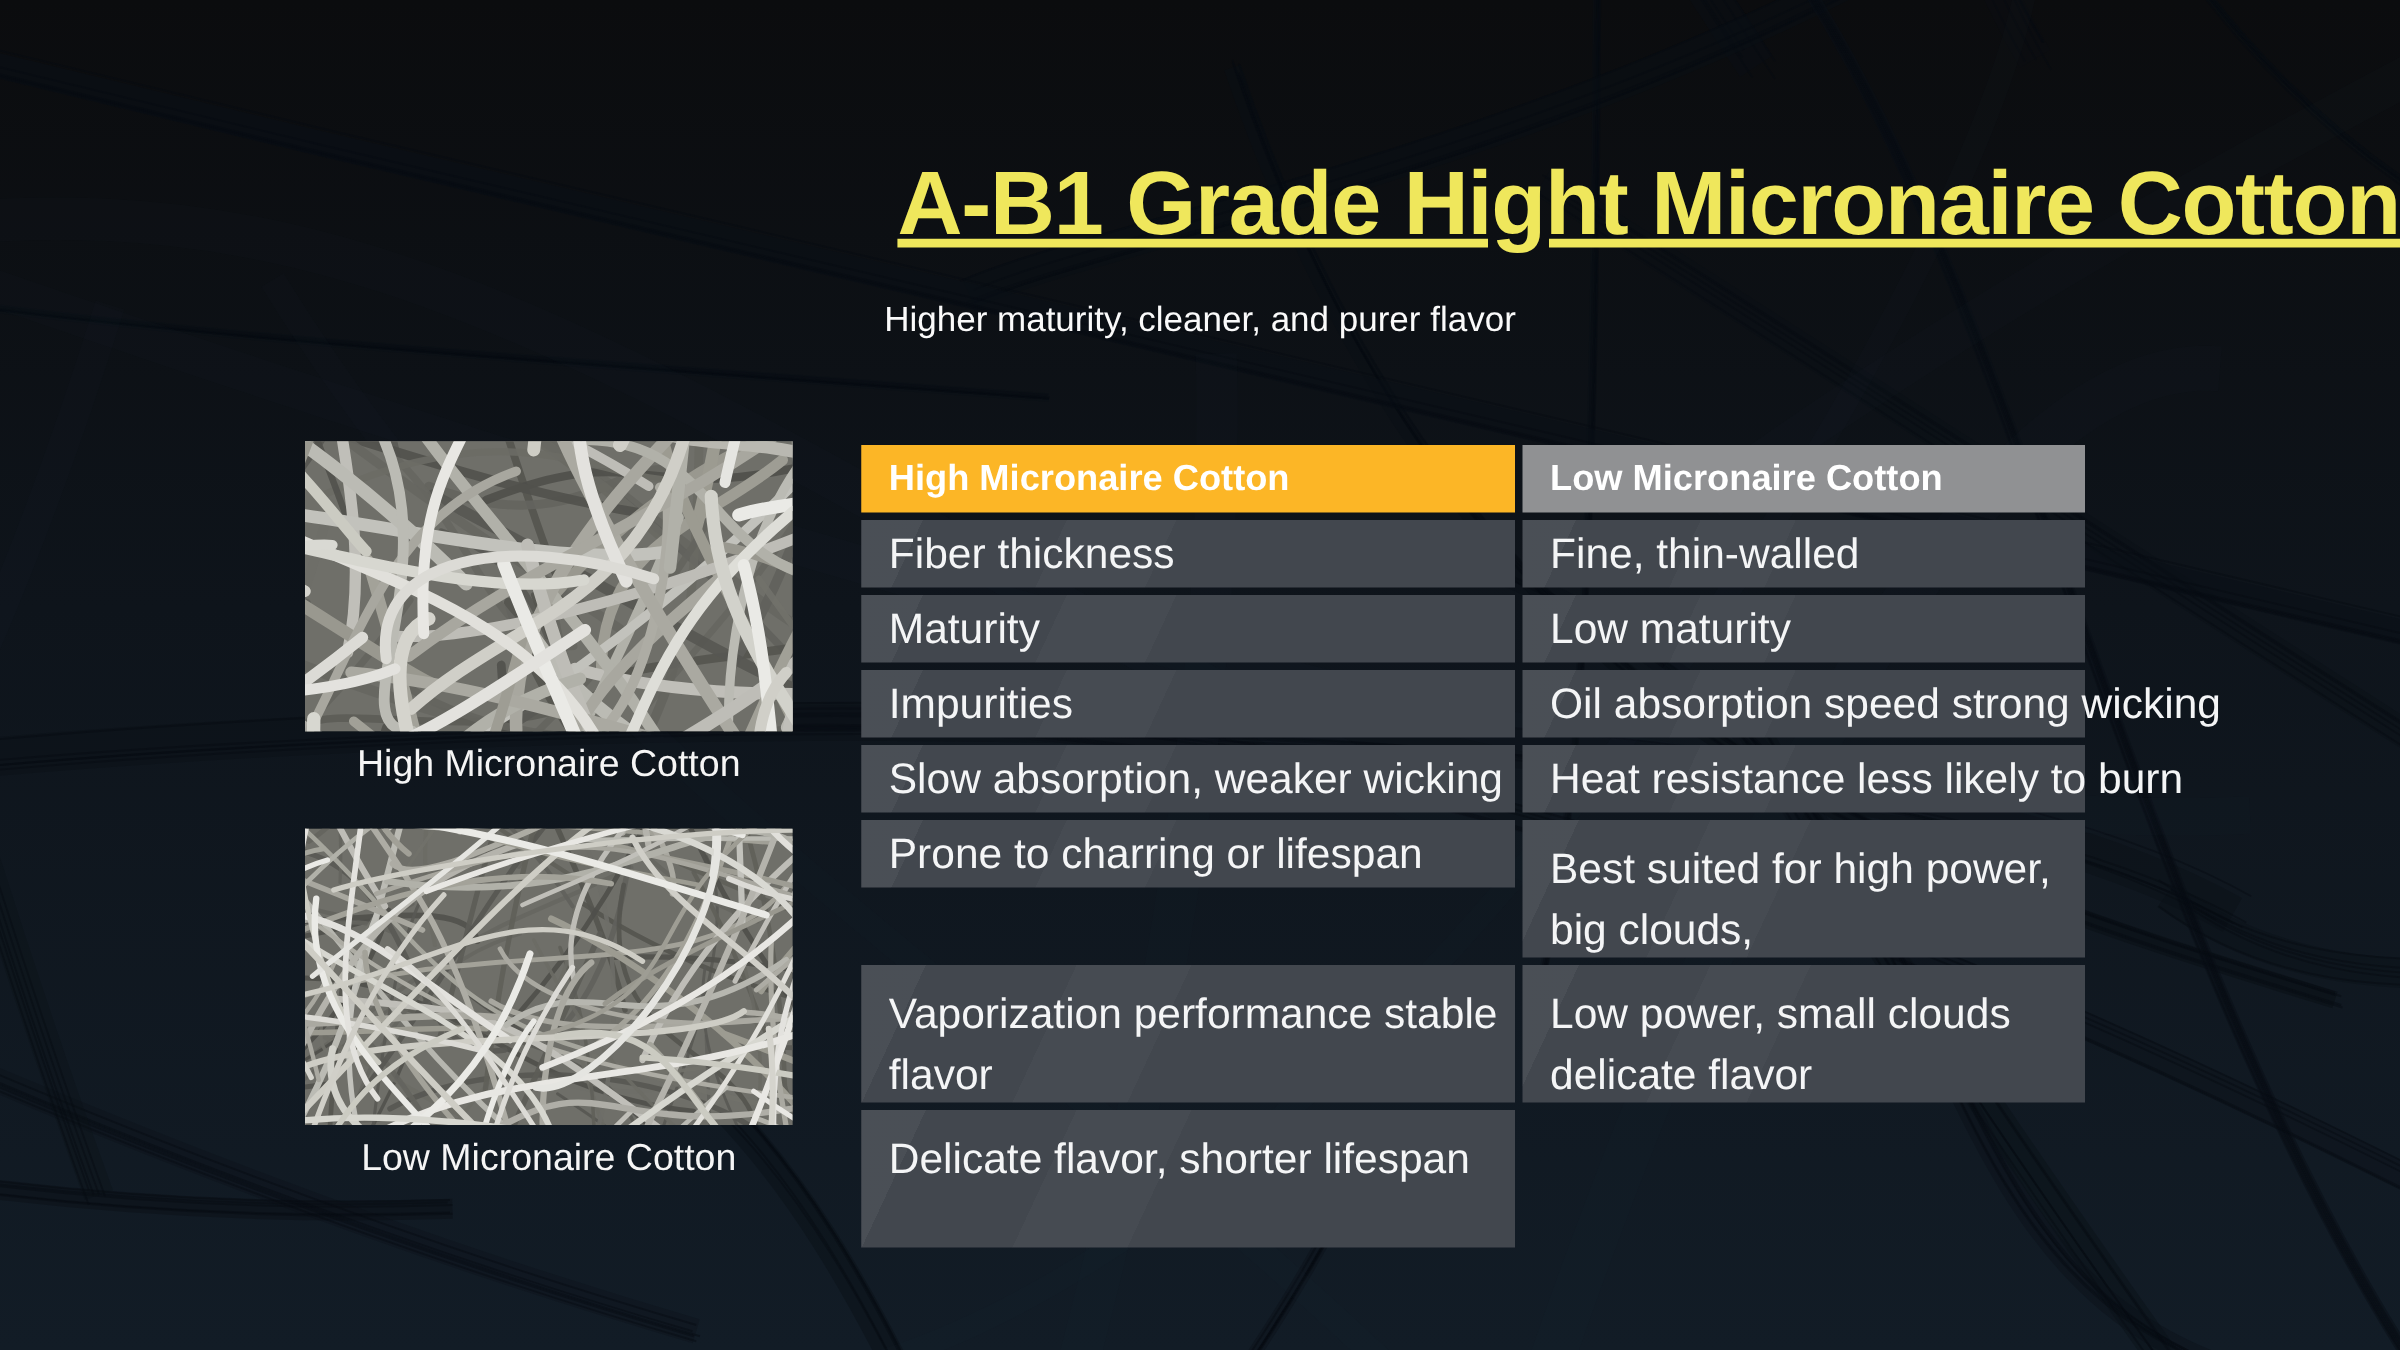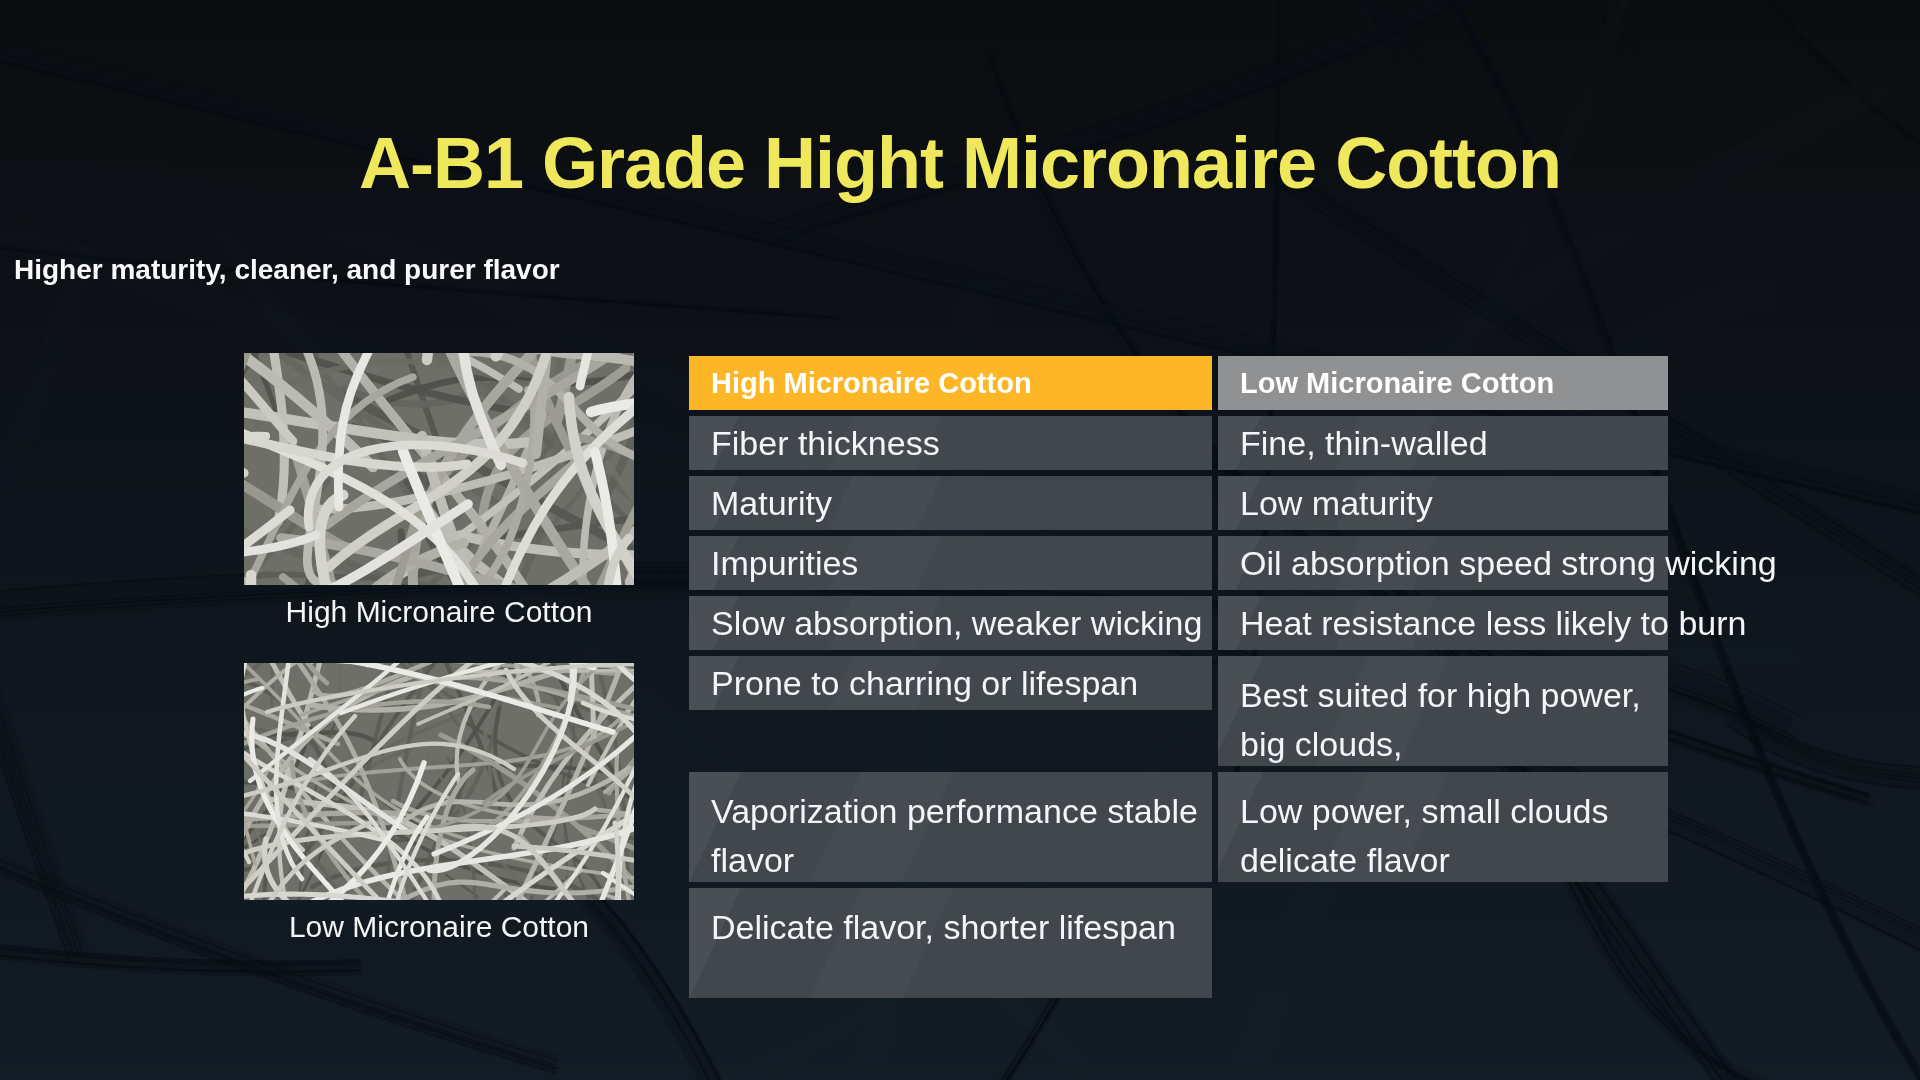--- a/index.html
+++ b/index.html
@@ -12,24 +12,24 @@
     --text-light:#F4F5F6;
   }
   html,body{margin:0;padding:0;background:#000;}
   body{width:1920px;height:1080px;overflow:hidden;
        font-family:"Liberation Sans","DejaVu Sans",sans-serif;}
   .stage{position:relative;width:1920px;height:1080px;overflow:hidden;
          background:linear-gradient(180deg,var(--page-bg-top) 0%,#0E141B 45%,var(--page-bg-bot) 100%);}
   .backdrop{position:absolute;inset:0;width:1920px;height:1080px;}
 
   .page-title{position:absolute;left:0;right:0;top:122px;margin:0;
-              text-align:center;font-size:72px;font-weight:bold;letter-spacing:-1px;
-              color:var(--accent-yellow);}
-  .page-subtitle{position:absolute;left:0;right:0;top:240px;margin:14px;
-                 font-size:28px;font-weight:700;color:#FAFAFA;}
+              text-align:right;font-size:72px;font-weight:bold;letter-spacing:-1px;
+              color:var(--accent-yellow);text-decoration:underline;}
+  .page-subtitle{position:absolute;left:0;right:0;top:240px;margin:0;
+                 text-align:center;font-size:28px;font-weight:400;color:#FAFAFA;}
 
   figure{margin:0;position:absolute;left:244px;width:390px;}
   .fig-high{top:353px;}
   .fig-low{top:663px;}
   .micrograph{display:block;width:390px;background:#6f6f69;}
   .fig-high .micrograph{height:232px;}
   .fig-low .micrograph{height:237px;}
   figcaption{margin-top:10px;text-align:center;font-size:30px;color:#F5F5F5;}
 
   .table{position:absolute;left:689px;top:356px;width:979px;

